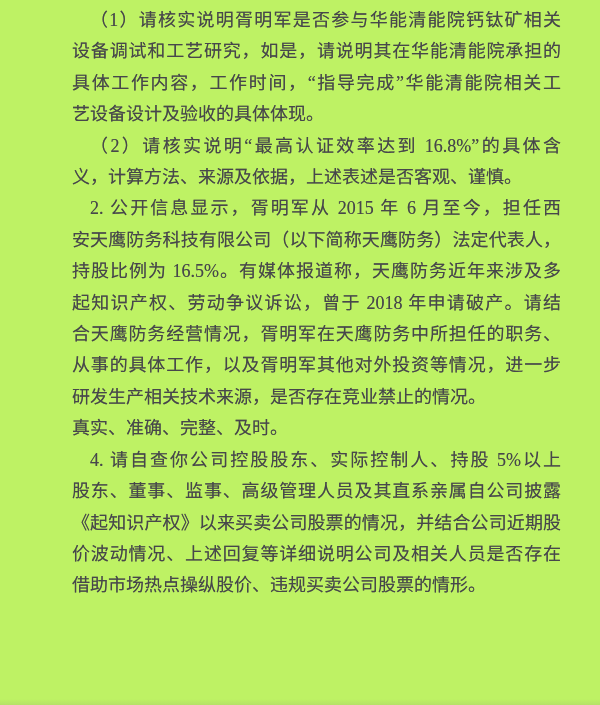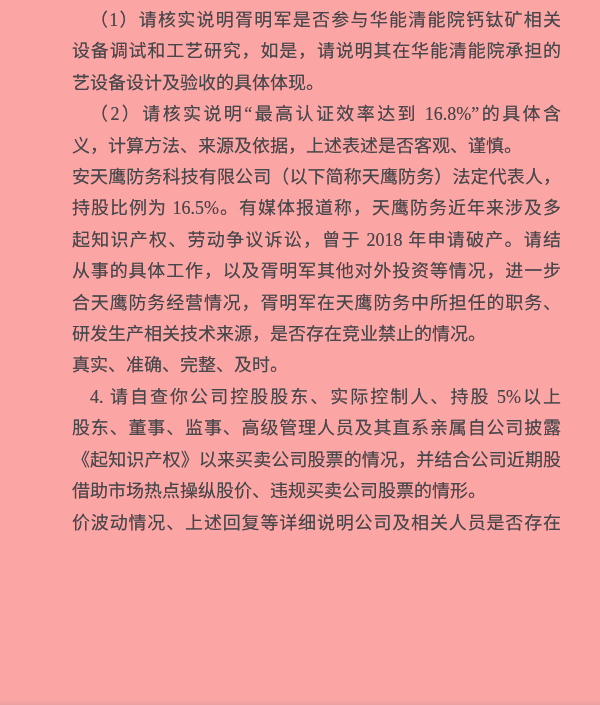--- a/index.html
+++ b/index.html
@@ -6,21 +6,21 @@
     margin: 0;
     padding: 0;
     background: #ffffff;
   }
   .page {
     position: relative;
     width: 600px;
     height: 705px;
     box-sizing: border-box;
     padding: 5px 39px 0 72px;
-    background: #fca5a5;
+    background: #bef264;
     overflow: hidden;
     font-family: "Liberation Serif", "DejaVu Serif", serif;
   }
   
   .page::after {
     content: "";
     position: absolute;
     left: 0;
     bottom: 0;
     width: 100%;
@@ -53,38 +53,40 @@
   }
 </style>
 </head>
 <body>
 
 <div class="page">
   <div class="letter-body" id="letter-body">
       <div class="para">
         <div class="line first">（1）请核实说明胥明军是否参与华能清能院钙钛矿相关</div>
         <div class="line">设备调试和工艺研究，如是，请说明其在华能清能院承担的</div>
+        <div class="line">具体工作内容，工作时间，“指导完成”华能清能院相关工</div>
         <div class="line last">艺设备设计及验收的具体体现。</div>
       </div>
       <div class="para">
         <div class="line first">（2）请核实说明“最高认证效率达到 16.8%”的具体含</div>
         <div class="line last">义，计算方法、来源及依据，上述表述是否客观、谨慎。</div>
       </div>
       <div class="para">
+        <div class="line first">2. 公开信息显示，胥明军从 2015 年 6 月至今，担任西</div>
         <div class="line">安天鹰防务科技有限公司（以下简称天鹰防务）法定代表人，</div>
         <div class="line">持股比例为 16.5%。有媒体报道称，天鹰防务近年来涉及多</div>
         <div class="line">起知识产权、劳动争议诉讼，曾于 2018 年申请破产。请结</div>
+        <div class="line">合天鹰防务经营情况，胥明军在天鹰防务中所担任的职务、</div>
         <div class="line">从事的具体工作，以及胥明军其他对外投资等情况，进一步</div>
-        <div class="line">合天鹰防务经营情况，胥明军在天鹰防务中所担任的职务、</div>
         <div class="line last">研发生产相关技术来源，是否存在竞业禁止的情况。</div>
       </div>
       <div class="para">
         <div class="line last">真实、准确、完整、及时。</div>
       </div>
       <div class="para">
         <div class="line first">4. 请自查你公司控股股东、实际控制人、持股 5%以上</div>
         <div class="line">股东、董事、监事、高级管理人员及其直系亲属自公司披露</div>
         <div class="line">《起知识产权》以来买卖公司股票的情况，并结合公司近期股</div>
+        <div class="line">价波动情况、上述回复等详细说明公司及相关人员是否存在</div>
         <div class="line last">借助市场热点操纵股价、违规买卖公司股票的情形。</div>
-        <div class="line">价波动情况、上述回复等详细说明公司及相关人员是否存在</div>
       </div>
     </div>
 </div>
 
 </body></html>

